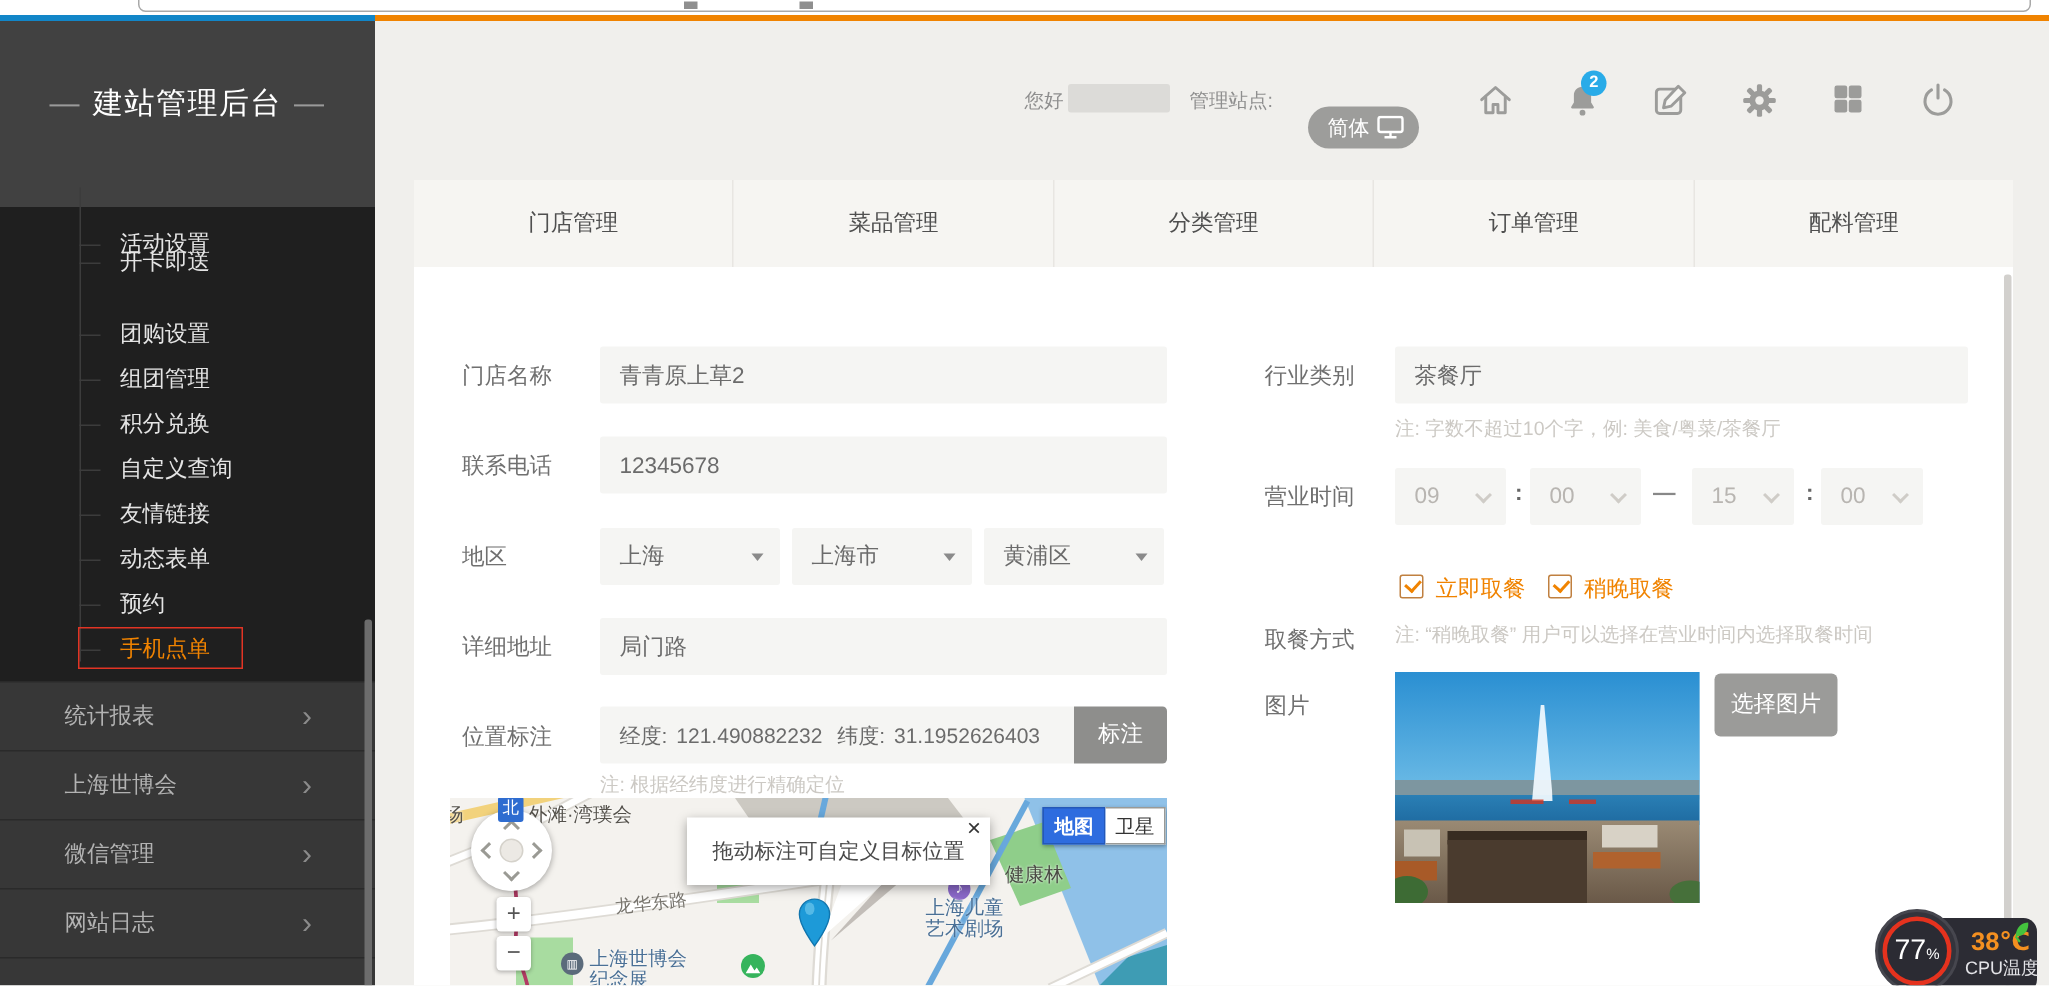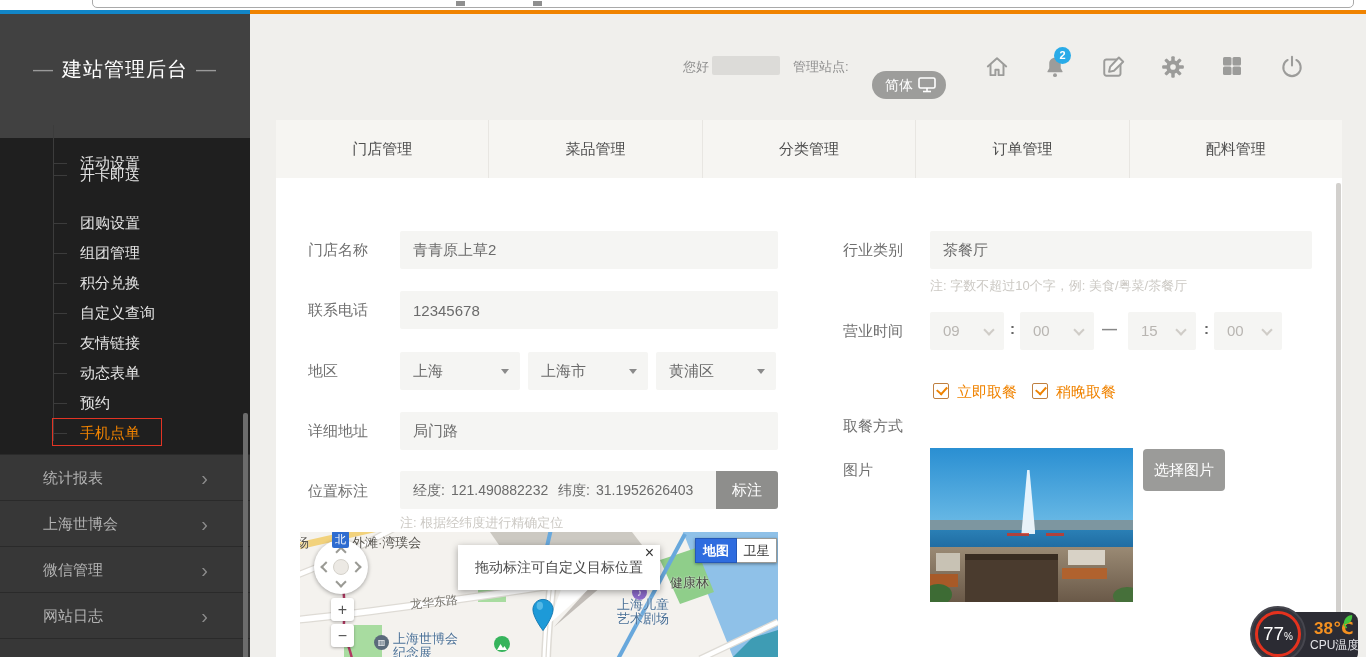--- a/index.html
+++ b/index.html
@@ -351,20 +351,21 @@
   <div class="tsep" style="left:1204px;">:</div>
   <div class="sel light" style="left:1214px; top:312px; width:68px;">
     <span>00</span><span class="caret2"></span>
   </div>
 
   <div class="flabel" style="left:843px; top:383px;margin-top:34px;">取餐方式</div>
   <div class="cbox" style="left:933px;"></div>
   <div class="cbl" style="left:957px;">立即取餐</div>
   <div class="cbox" style="left:1032px;"></div>
   <div class="cbl" style="left:1056px;">稍晚取餐</div>
+  <div class="note" style="left:930px; top:414px;">注: “稍晚取餐” 用户可以选择在营业时间内选择取餐时间</div>
 
   <div class="flabel" style="left:843px; top:461px;">图片</div>
   <div class="abs photo">
     <div class="p-sky"></div>
       <div class="p-shore"></div>
       <div class="p-water"></div>
     <div class="p-jet"></div>
     <div class="p-city"></div>
     <div class="p-b2"></div>
       <div class="p-b3"></div>

